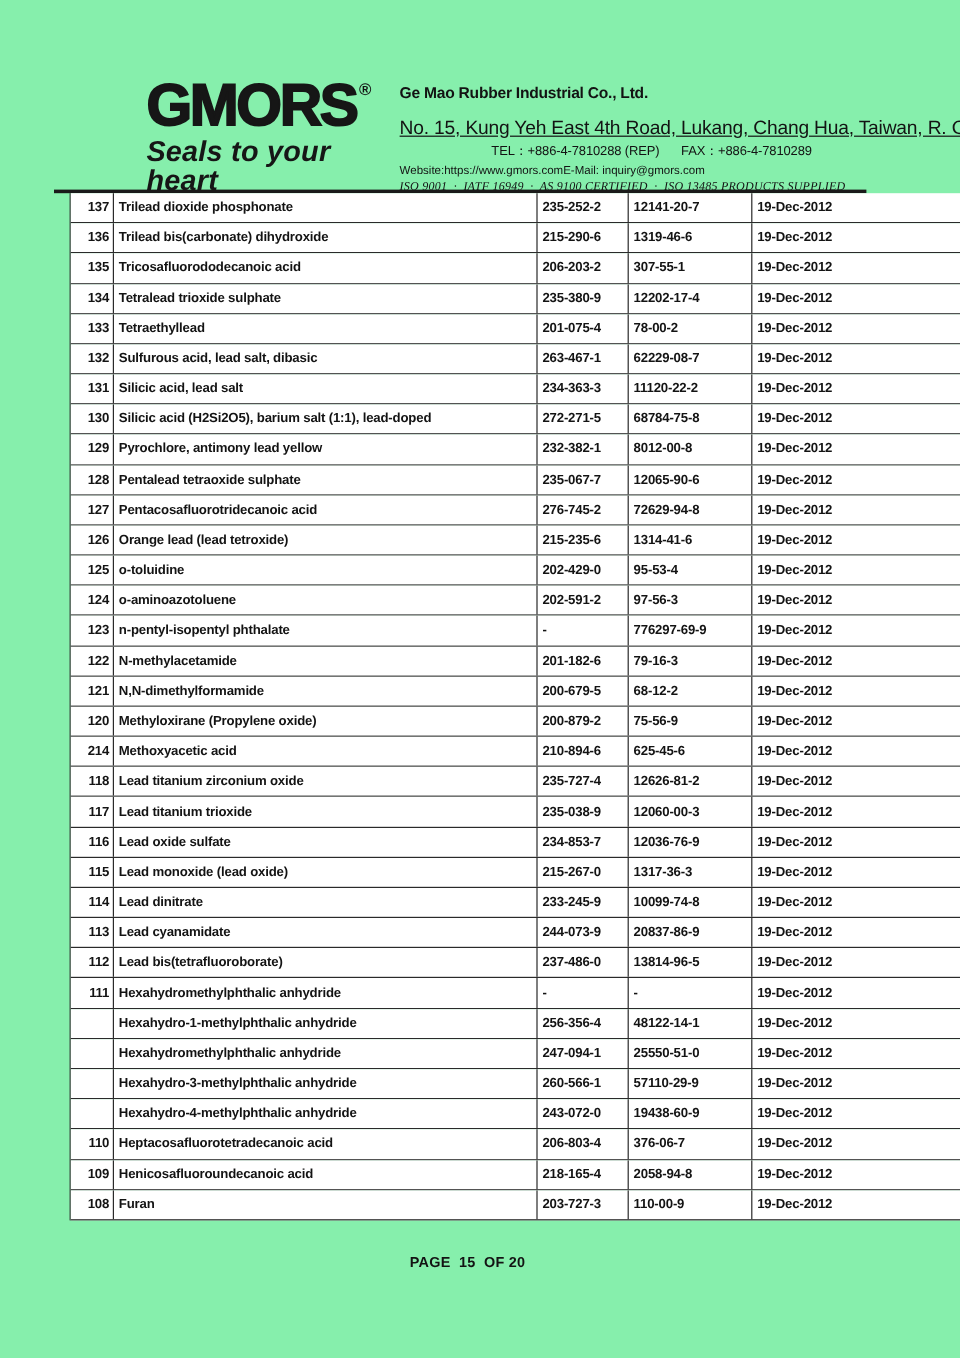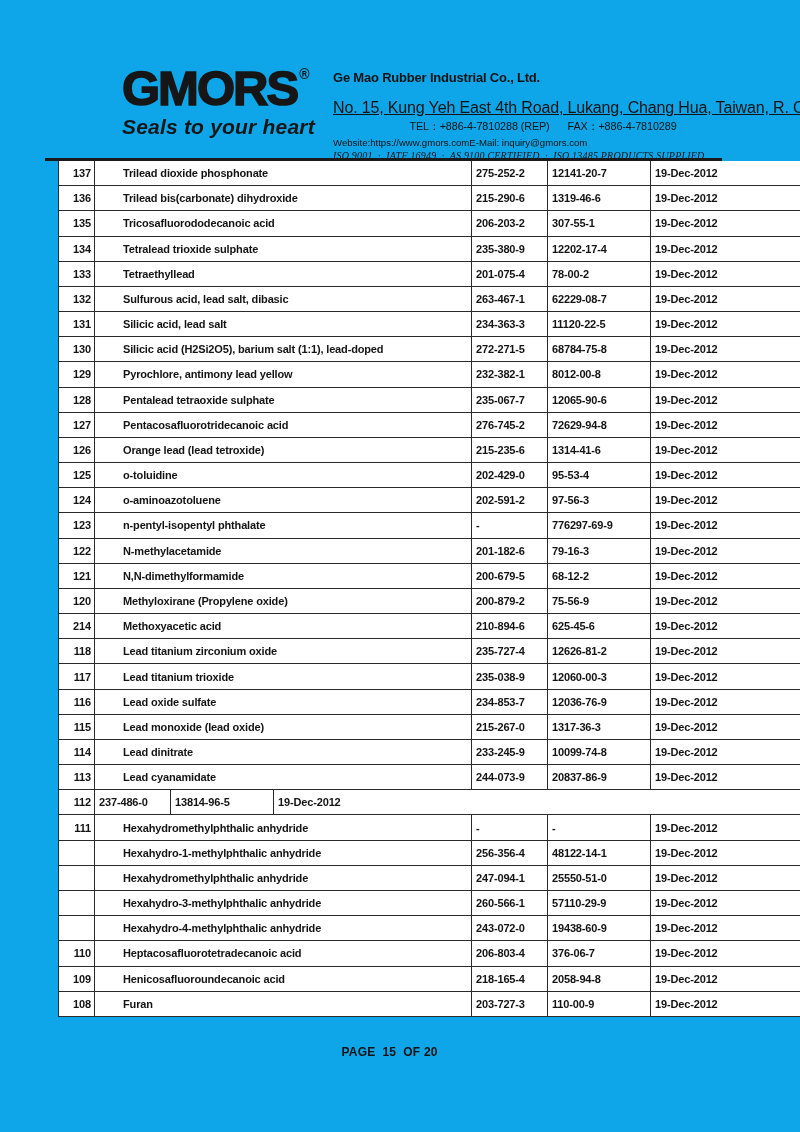--- a/index.html
+++ b/index.html
@@ -1,34 +1,34 @@
 <!DOCTYPE html>
 <html><head>
 <meta charset="utf-8">
 <style>
   html, body { margin:0; padding:0; }
   body {
     width:800px; height:1132px; background:#ffffff;
     font-family:"Liberation Sans", sans-serif; color:#131313;
     -webkit-font-smoothing:antialiased;
   }
-  .page { position:relative; width:800px; height:1132px; background:#0ea5e9; overflow:hidden; }
+  .page { position:relative; width:800px; height:1132px; background:#86efac; overflow:hidden; }
 
   
   .logo-block { position:absolute; left:122px; top:64px; width:210px; }
   .logo-row { display:flex; align-items:flex-start; }
   .logo-text {
     font-family:"Liberation Sans", sans-serif;
     font-size:49px; font-weight:bold; letter-spacing:-2px; line-height:48px;
     color:#161616; -webkit-text-stroke:1.6px #161616;
   }
   .logo-reg { font-size:14px; font-weight:bold; line-height:16px; margin-top:2px; margin-left:2px; }
   .tagline {
     font-family:"Liberation Sans", sans-serif;
-    font-style:italic; font-weight:bold; font-size:21px; line-height:24px;
+    font-style:italic; font-weight:bold; font-size:24px; line-height:24px;
     letter-spacing:0.2px; margin-top:3px; color:#161616;
   }
   .company-info { position:absolute; left:333px; top:70px; width:420px; }
   .company-name { font-weight:bold; font-size:13px; line-height:15px; letter-spacing:-0.2px; }
   .company-address { font-size:16px; line-height:14px; margin-top:16px; letter-spacing:-0.15px; white-space:nowrap;text-decoration:underline; }
   .contact-line { font-size:10.8px; line-height:14px; margin-top:4px; display:flex; gap:18px; letter-spacing:-0.1px; white-space:nowrap;justify-content:center; }
   .web-line { font-size:9.6px; line-height:12px; margin-top:4px; display:flex; white-space:nowrap; }
   .iso-line {
     font-family:"Liberation Serif", serif; font-style:italic;
     font-size:10px; line-height:13px; margin-top:0; white-space:pre; letter-spacing:0.2px;
@@ -43,21 +43,21 @@
     box-sizing:border-box;
   }
   .trow { flex:1 1 0; display:flex; border-bottom:1.5px solid #2a2a2a; min-height:0; background:#ffffff; }
   .tcell {
     border-right:1px solid #2a2a2a; box-sizing:border-box;
     display:flex; align-items:center;
     font-weight:bold; font-size:11px; letter-spacing:-0.15px;
     overflow:hidden; white-space:nowrap;
   }
   .cell-no   { width:36px;  justify-content:flex-end; padding-right:3px; }
-  .cell-name { width:353px; padding-left:4px;margin-left:24px; }
+  .cell-name { width:353px; padding-left:4px; }
   .cell-ec   { width:76px;  padding-left:4px; }
   .cell-cas  { width:103px; padding-left:4px; }
   .cell-date { flex:1; padding-left:4px; border-right:none; }
 
   
   .footer {
     position:absolute; left:58px; top:1031px; width:649px;
     text-align:center; font-weight:bold; font-size:12px;
     white-space:pre; letter-spacing:0.2px;
   }
@@ -90,21 +90,21 @@
       <div class="iso-line">ISO 9001  ·  IATF 16949  ·  AS 9100 CERTIFIED  ·  ISO 13485 PRODUCTS SUPPLIED</div>
     </div>
   </header>
 
   <div class="page-rule"></div>
 
   <div class="subst-table" id="subst-table">
       <div class="trow">
         <div class="tcell cell-no">137</div>
         <div class="tcell cell-name">Trilead dioxide phosphonate</div>
-        <div class="tcell cell-ec">275-252-2</div>
+        <div class="tcell cell-ec">235-252-2</div>
         <div class="tcell cell-cas">12141-20-7</div>
         <div class="tcell cell-date">19-Dec-2012</div>
       </div>
       <div class="trow">
         <div class="tcell cell-no">136</div>
         <div class="tcell cell-name">Trilead bis(carbonate) dihydroxide</div>
         <div class="tcell cell-ec">215-290-6</div>
         <div class="tcell cell-cas">1319-46-6</div>
         <div class="tcell cell-date">19-Dec-2012</div>
       </div>
@@ -133,21 +133,21 @@
         <div class="tcell cell-no">132</div>
         <div class="tcell cell-name">Sulfurous acid, lead salt, dibasic</div>
         <div class="tcell cell-ec">263-467-1</div>
         <div class="tcell cell-cas">62229-08-7</div>
         <div class="tcell cell-date">19-Dec-2012</div>
       </div>
       <div class="trow">
         <div class="tcell cell-no">131</div>
         <div class="tcell cell-name">Silicic acid, lead salt</div>
         <div class="tcell cell-ec">234-363-3</div>
-        <div class="tcell cell-cas">11120-22-5</div>
+        <div class="tcell cell-cas">11120-22-2</div>
         <div class="tcell cell-date">19-Dec-2012</div>
       </div>
       <div class="trow">
         <div class="tcell cell-no">130</div>
         <div class="tcell cell-name">Silicic acid (H2Si2O5), barium salt (1:1), lead-doped</div>
         <div class="tcell cell-ec">272-271-5</div>
         <div class="tcell cell-cas">68784-75-8</div>
         <div class="tcell cell-date">19-Dec-2012</div>
       </div>
       <div class="trow">
@@ -264,20 +264,21 @@
       </div>
       <div class="trow">
         <div class="tcell cell-no">113</div>
         <div class="tcell cell-name">Lead cyanamidate</div>
         <div class="tcell cell-ec">244-073-9</div>
         <div class="tcell cell-cas">20837-86-9</div>
         <div class="tcell cell-date">19-Dec-2012</div>
       </div>
       <div class="trow">
         <div class="tcell cell-no">112</div>
+        <div class="tcell cell-name">Lead bis(tetrafluoroborate)</div>
         <div class="tcell cell-ec">237-486-0</div>
         <div class="tcell cell-cas">13814-96-5</div>
         <div class="tcell cell-date">19-Dec-2012</div>
       </div>
       <div class="trow">
         <div class="tcell cell-no">111</div>
         <div class="tcell cell-name">Hexahydromethylphthalic anhydride</div>
         <div class="tcell cell-ec">-</div>
         <div class="tcell cell-cas">-</div>
         <div class="tcell cell-date">19-Dec-2012</div>

